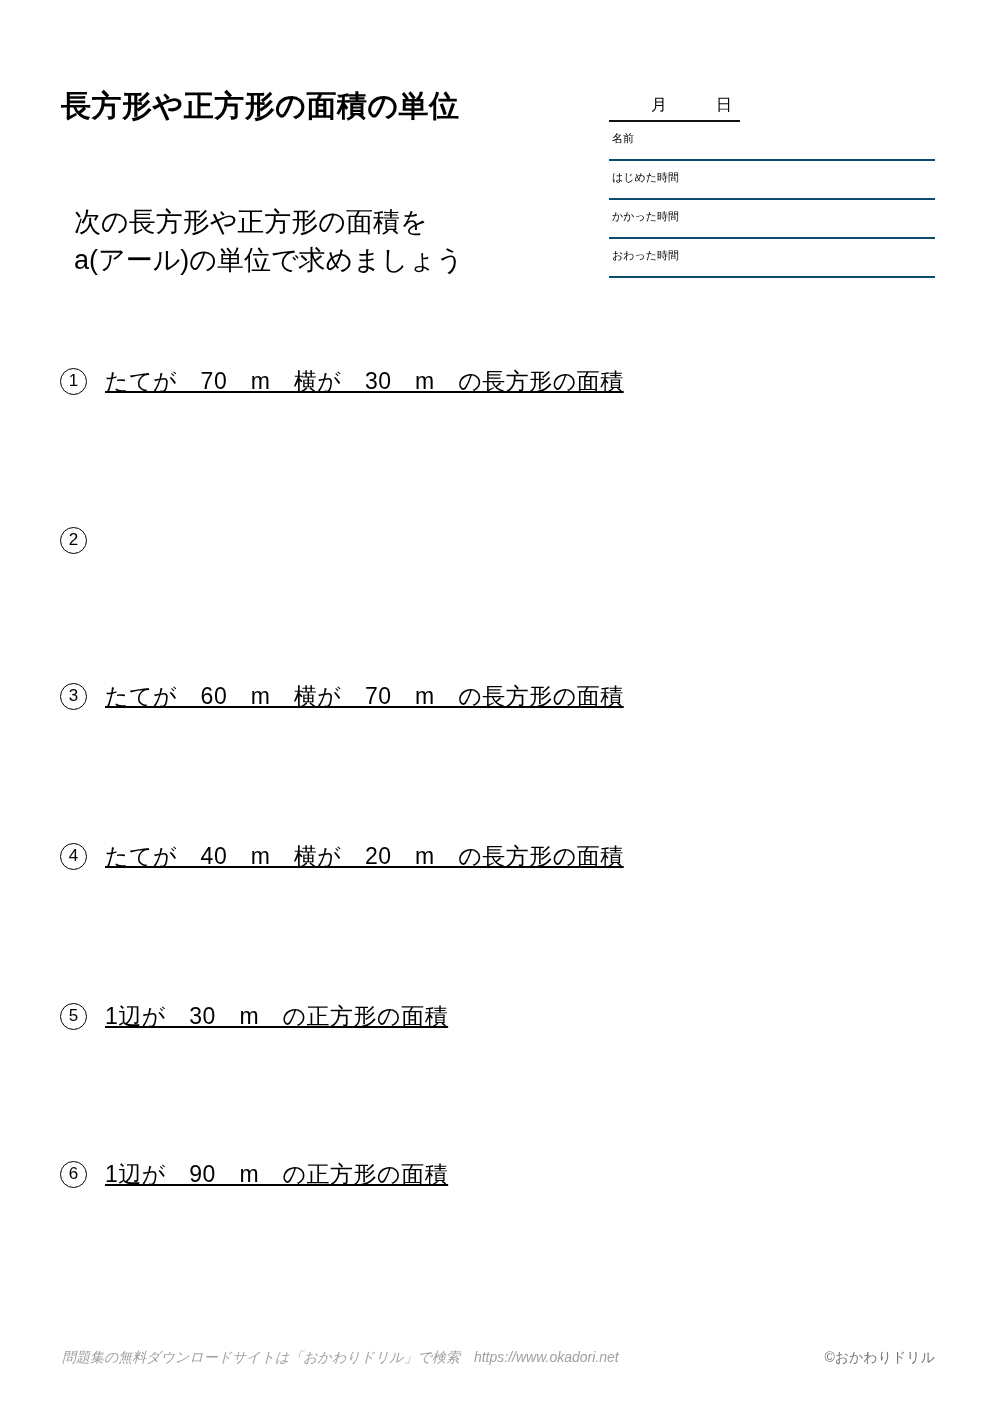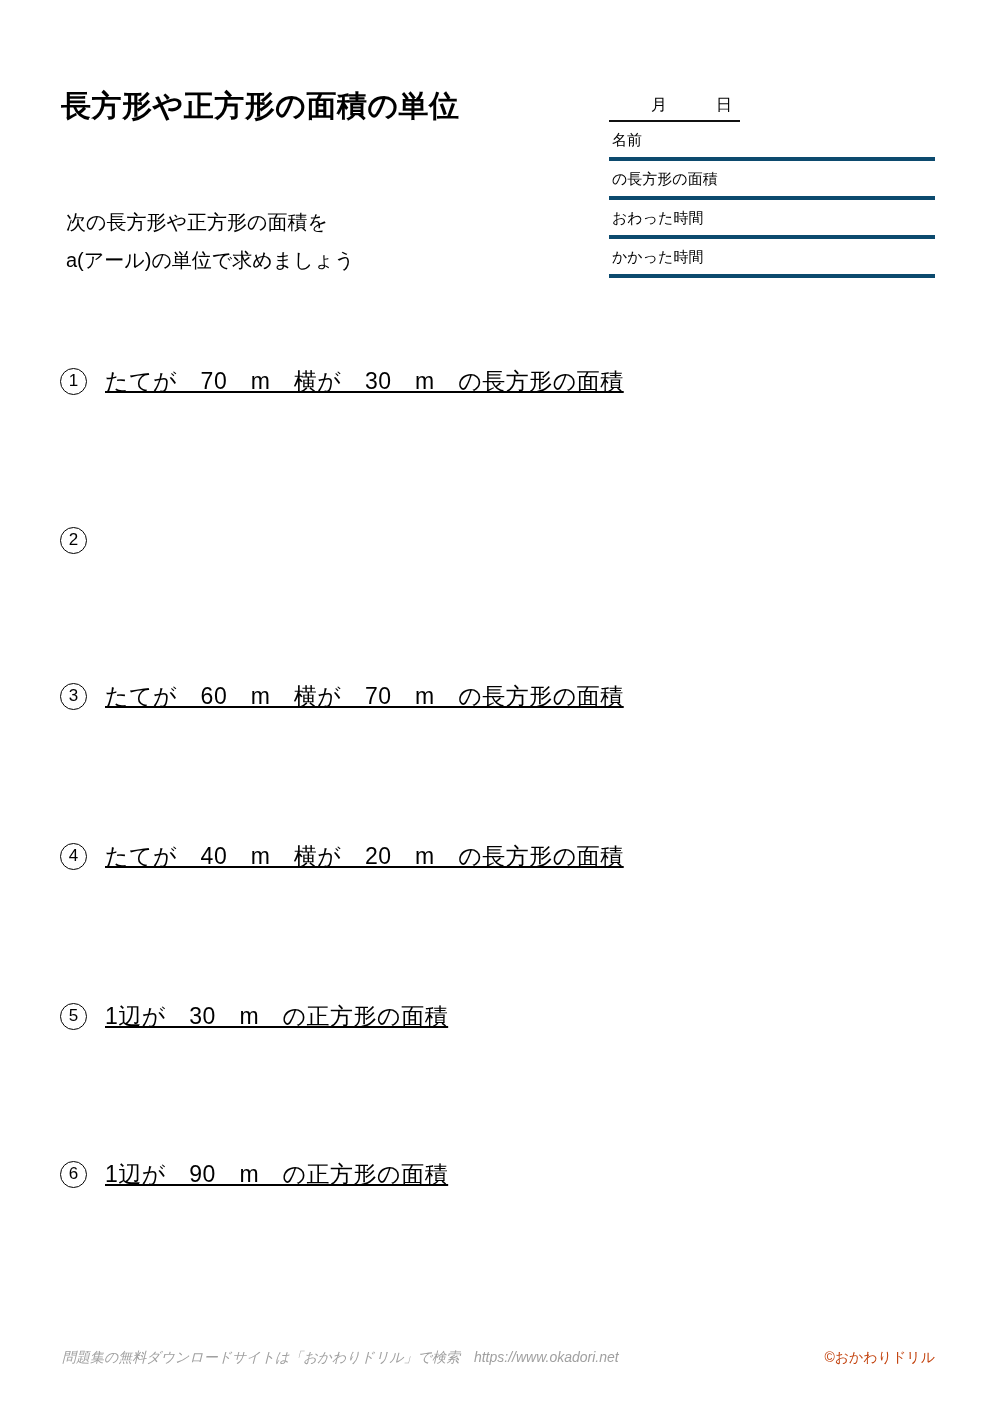--- a/index.html
+++ b/index.html
@@ -21,28 +21,28 @@
   .header-form { position: absolute; left: 609px; top: 80px; width: 326px; }
   .date-row {
     width: 131px; height: 30px; box-sizing: border-box;
     border-bottom: 2px solid #111;
     display: flex; justify-content: space-between; align-items: center;
     padding: 0 8px 2px 42px;
     font-size: 16px;
   }
   .field-row {
     width: 326px; height: 39px; box-sizing: border-box;
-    border-bottom: 4px solid #0c4a6e;
+    border-bottom: 2px solid #0c4a6e;
     padding: 9px 0 0 3px;
-    font-size: 15px;
+    font-size: 11px;
   }
 
   .instruction {
-    position: absolute; left: 66px; top: 191px;
-    font-size: 20px; line-height: 38px; white-space: nowrap;
+    position: absolute; left: 74px; top: 191px;
+    font-size: 27px; line-height: 38px; white-space: nowrap;
   }
 
   .problem {
     position: absolute; left: 60px; height: 34px;
     display: flex; align-items: center; gap: 18px;
     font-size: 23px; white-space: nowrap;
   }
   .p1 { top: 352px; } .p2 { top: 511px; } .p3 { top: 667px; }
   .p4 { top: 827px; } .p5 { top: 987px; } .p6 { top: 1145px; }
   .pnum {
@@ -52,46 +52,46 @@
     font-size: 17px; flex: 0 0 auto;
   }
   .ptext { letter-spacing: 0.5px; text-decoration: underline; }
 
   .footer-left {
     position: absolute; left: 62px; top: 1337px;
     font-size: 14px; color: #a0a0a0; white-space: nowrap; font-style: italic;
   }
   .footer-right {
     position: absolute; right: 65px; top: 1337px;
-    font-size: 14px; color: #c2410c; white-space: nowrap;
+    font-size: 14px; color: #737373; white-space: nowrap;
   }
 </style>
 </head>
 <body>
 
 <div class="page">
 
   <h1 class="title">長方形や正方形の面積の単位</h1>
 
   <div class="header-form">
     <div class="date-row">
       <span>月</span>
       <span>日</span>
     </div>
     <div class="field-row">
       <span class="field-label">名前</span>
     </div>
     <div class="field-row">
-      <span class="field-label">の長方形の面積</span>
+      <span class="field-label">はじめた時間</span>
+    </div>
+    <div class="field-row">
+      <span class="field-label">かかった時間</span>
     </div>
     <div class="field-row">
       <span class="field-label">おわった時間</span>
-    </div>
-    <div class="field-row">
-      <span class="field-label">かかった時間</span>
     </div>
   </div>
 
   <div class="instruction">
     <div>次の長方形や正方形の面積を</div>
     <div>a(アール)の単位で求めましょう</div>
   </div>
 
   <div class="problem p1">
     <span class="pnum">

